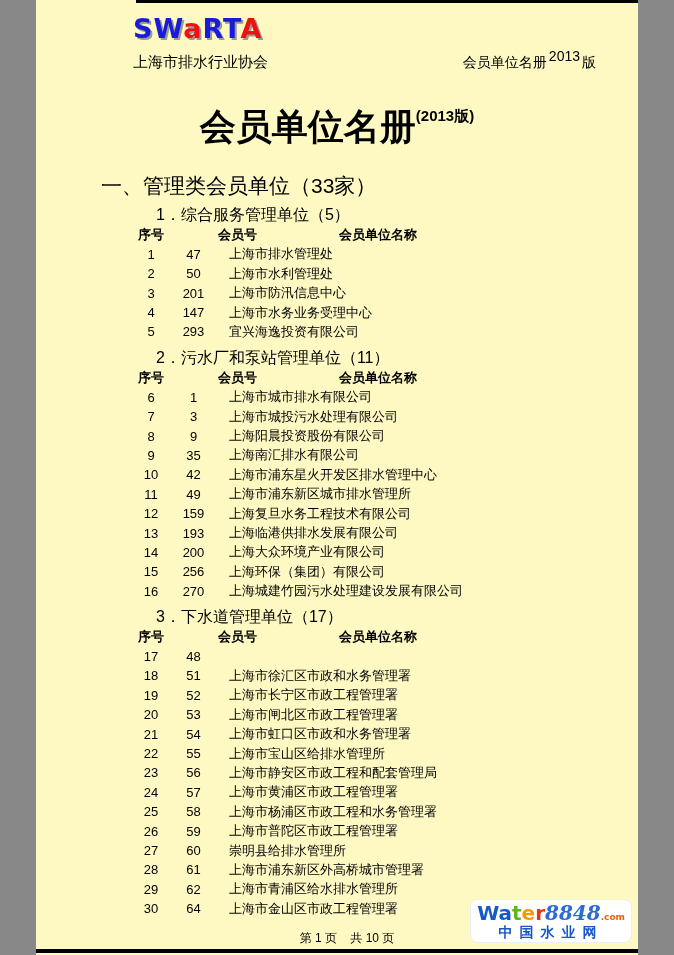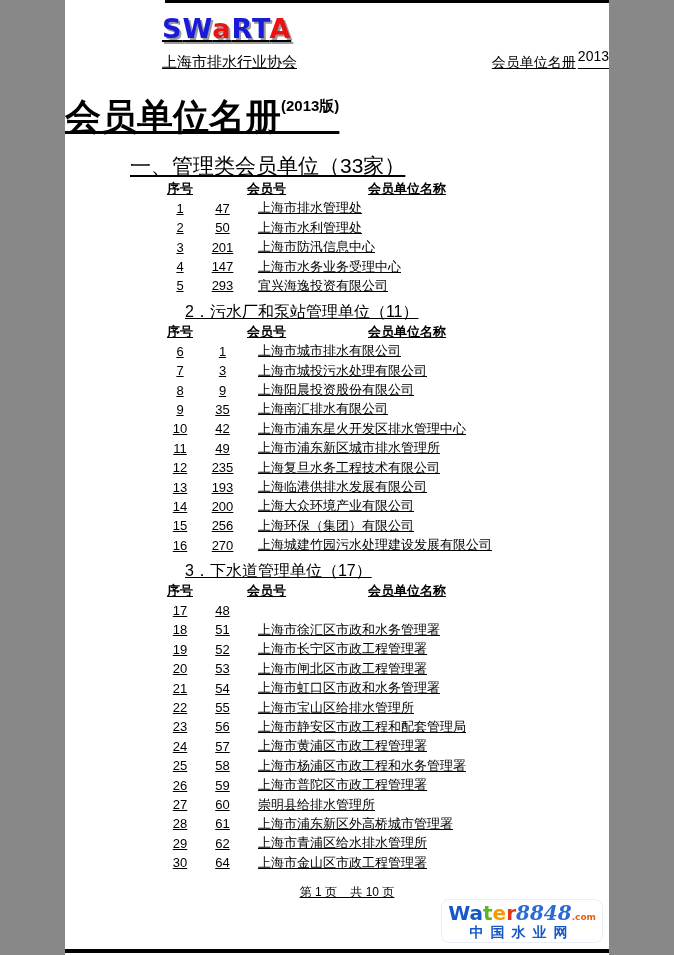--- a/index.html
+++ b/index.html
@@ -1,31 +1,31 @@
 <!DOCTYPE html>
 <html><head>
 <meta charset="utf-8">
 <style>
   html,body{margin:0;padding:0;background:#888;}
   .page{
-    position:relative;width:544px;height:955px;background:#ffffff;margin:0 auto;
-    font-family:"Liberation Sans","DejaVu Sans",sans-serif;color:#000;overflow:hidden;text-decoration:underline;
+    position:relative;width:602px;height:955px;background:#fef9c3;margin:0 auto;
+    font-family:"Liberation Sans","DejaVu Sans",sans-serif;color:#000;overflow:hidden;
   }
   .top-line{position:absolute;top:0;left:100px;right:0;height:3px;background:#000;}
   .bottom-line{position:absolute;bottom:2px;left:0;right:0;height:4px;background:#000;}
 
   .hdr{padding:14px 60px 0 97px;}
   .logo-word{font-size:27px;font-weight:bold;letter-spacing:1px;line-height:30px;
     text-shadow:2px 2px 0 #9a9a9a;font-family:"DejaVu Sans",sans-serif;}
   .org-row{display:flex;justify-content:space-between;align-items:flex-end;width:463px;margin-top:2px;}
   .org-name{font-size:15px;line-height:20px;}
   .hdr-right{font-size:14px;line-height:20px;}
   .hdr-right sup{font-size:14px;margin:0 2px;}
 
-  .doc-title{margin:12px 0 0 0;text-align:left;font-size:36px;font-weight:bold;line-height:44px;}
+  .doc-title{margin:12px 0 0 0;text-align:center;font-size:36px;font-weight:bold;line-height:64px;}
   .doc-title .tsup{font-size:15px;vertical-align:18px;letter-spacing:0;}
 
   .section-title{margin:14px 0 0 65px;font-size:21px;font-weight:normal;line-height:26px;}
 
   .subsec-title{margin:6px 0 0 120px;font-size:16px;line-height:20px;}
   .trow{display:flex;align-items:center;height:19.4px;font-size:13px;margin-left:95px;}
   .thead{font-weight:bold;height:20px;gap:44px;}
   .c1{width:40px;text-align:center;}
   .c2{width:45px;text-align:center;}
   .c3{padding-left:13px;white-space:nowrap;}
@@ -52,20 +52,21 @@
       <span class="org-name">上海市排水行业协会</span>
       <span class="hdr-right"><span>会员单位名册</span><sup>2013</sup><span>版</span></span>
     </div>
   </div>
 
   <h1 class="doc-title"><span>会员单位名册</span><span class="tsup">(2013版)</span></h1>
 
   <h2 class="section-title">一、管理类会员单位（33家）</h2>
 
   <div id="subsections">
+      <div class="subsec-title">1．综合服务管理单位（5）</div>
       <div class="trow thead">
         <div class="c1">序号</div>
         <div class="c2">会员号</div>
         <div class="c3">会员单位名称</div>
       </div>
       <div class="trow">
         <div class="c1">1</div>
         <div class="c2">47</div>
         <div class="c3">上海市排水管理处</div>
       </div>
@@ -120,21 +121,21 @@
         <div class="c2">42</div>
         <div class="c3">上海市浦东星火开发区排水管理中心</div>
       </div>
       <div class="trow">
         <div class="c1">11</div>
         <div class="c2">49</div>
         <div class="c3">上海市浦东新区城市排水管理所</div>
       </div>
       <div class="trow">
         <div class="c1">12</div>
-        <div class="c2">235</div>
+        <div class="c2">159</div>
         <div class="c3">上海复旦水务工程技术有限公司</div>
       </div>
       <div class="trow">
         <div class="c1">13</div>
         <div class="c2">193</div>
         <div class="c3">上海临港供排水发展有限公司</div>
       </div>
       <div class="trow">
         <div class="c1">14</div>
         <div class="c2">200</div>

